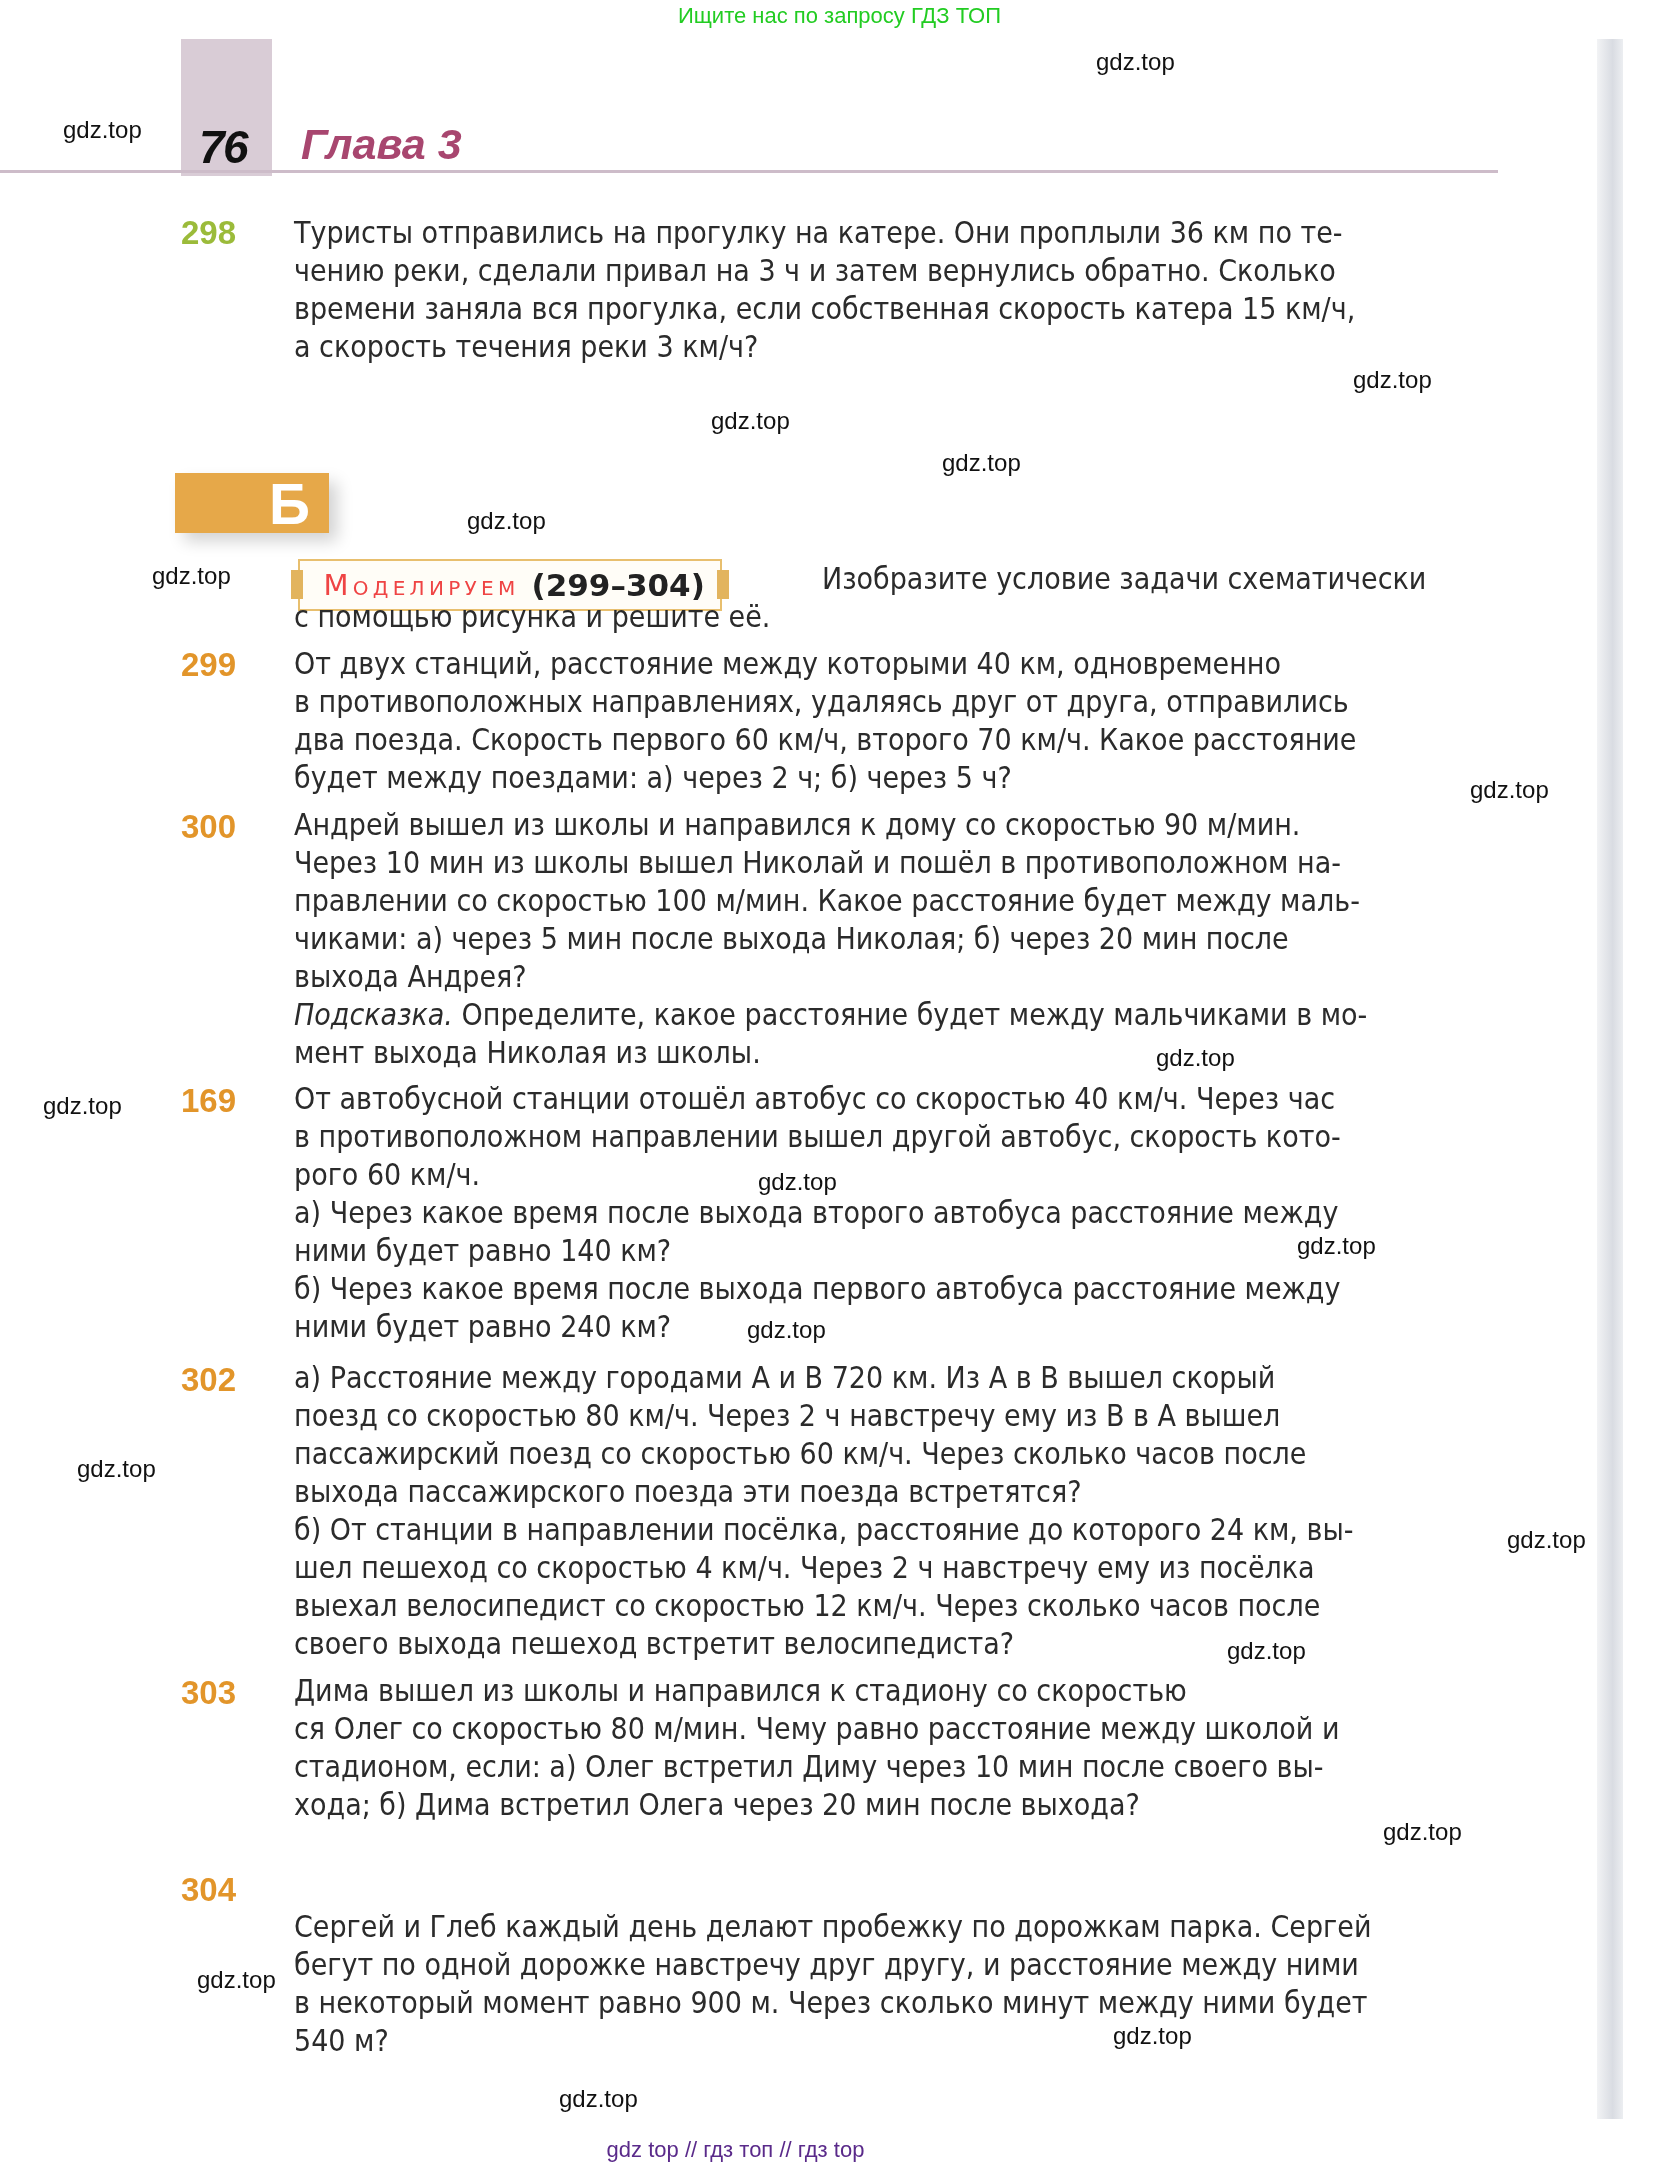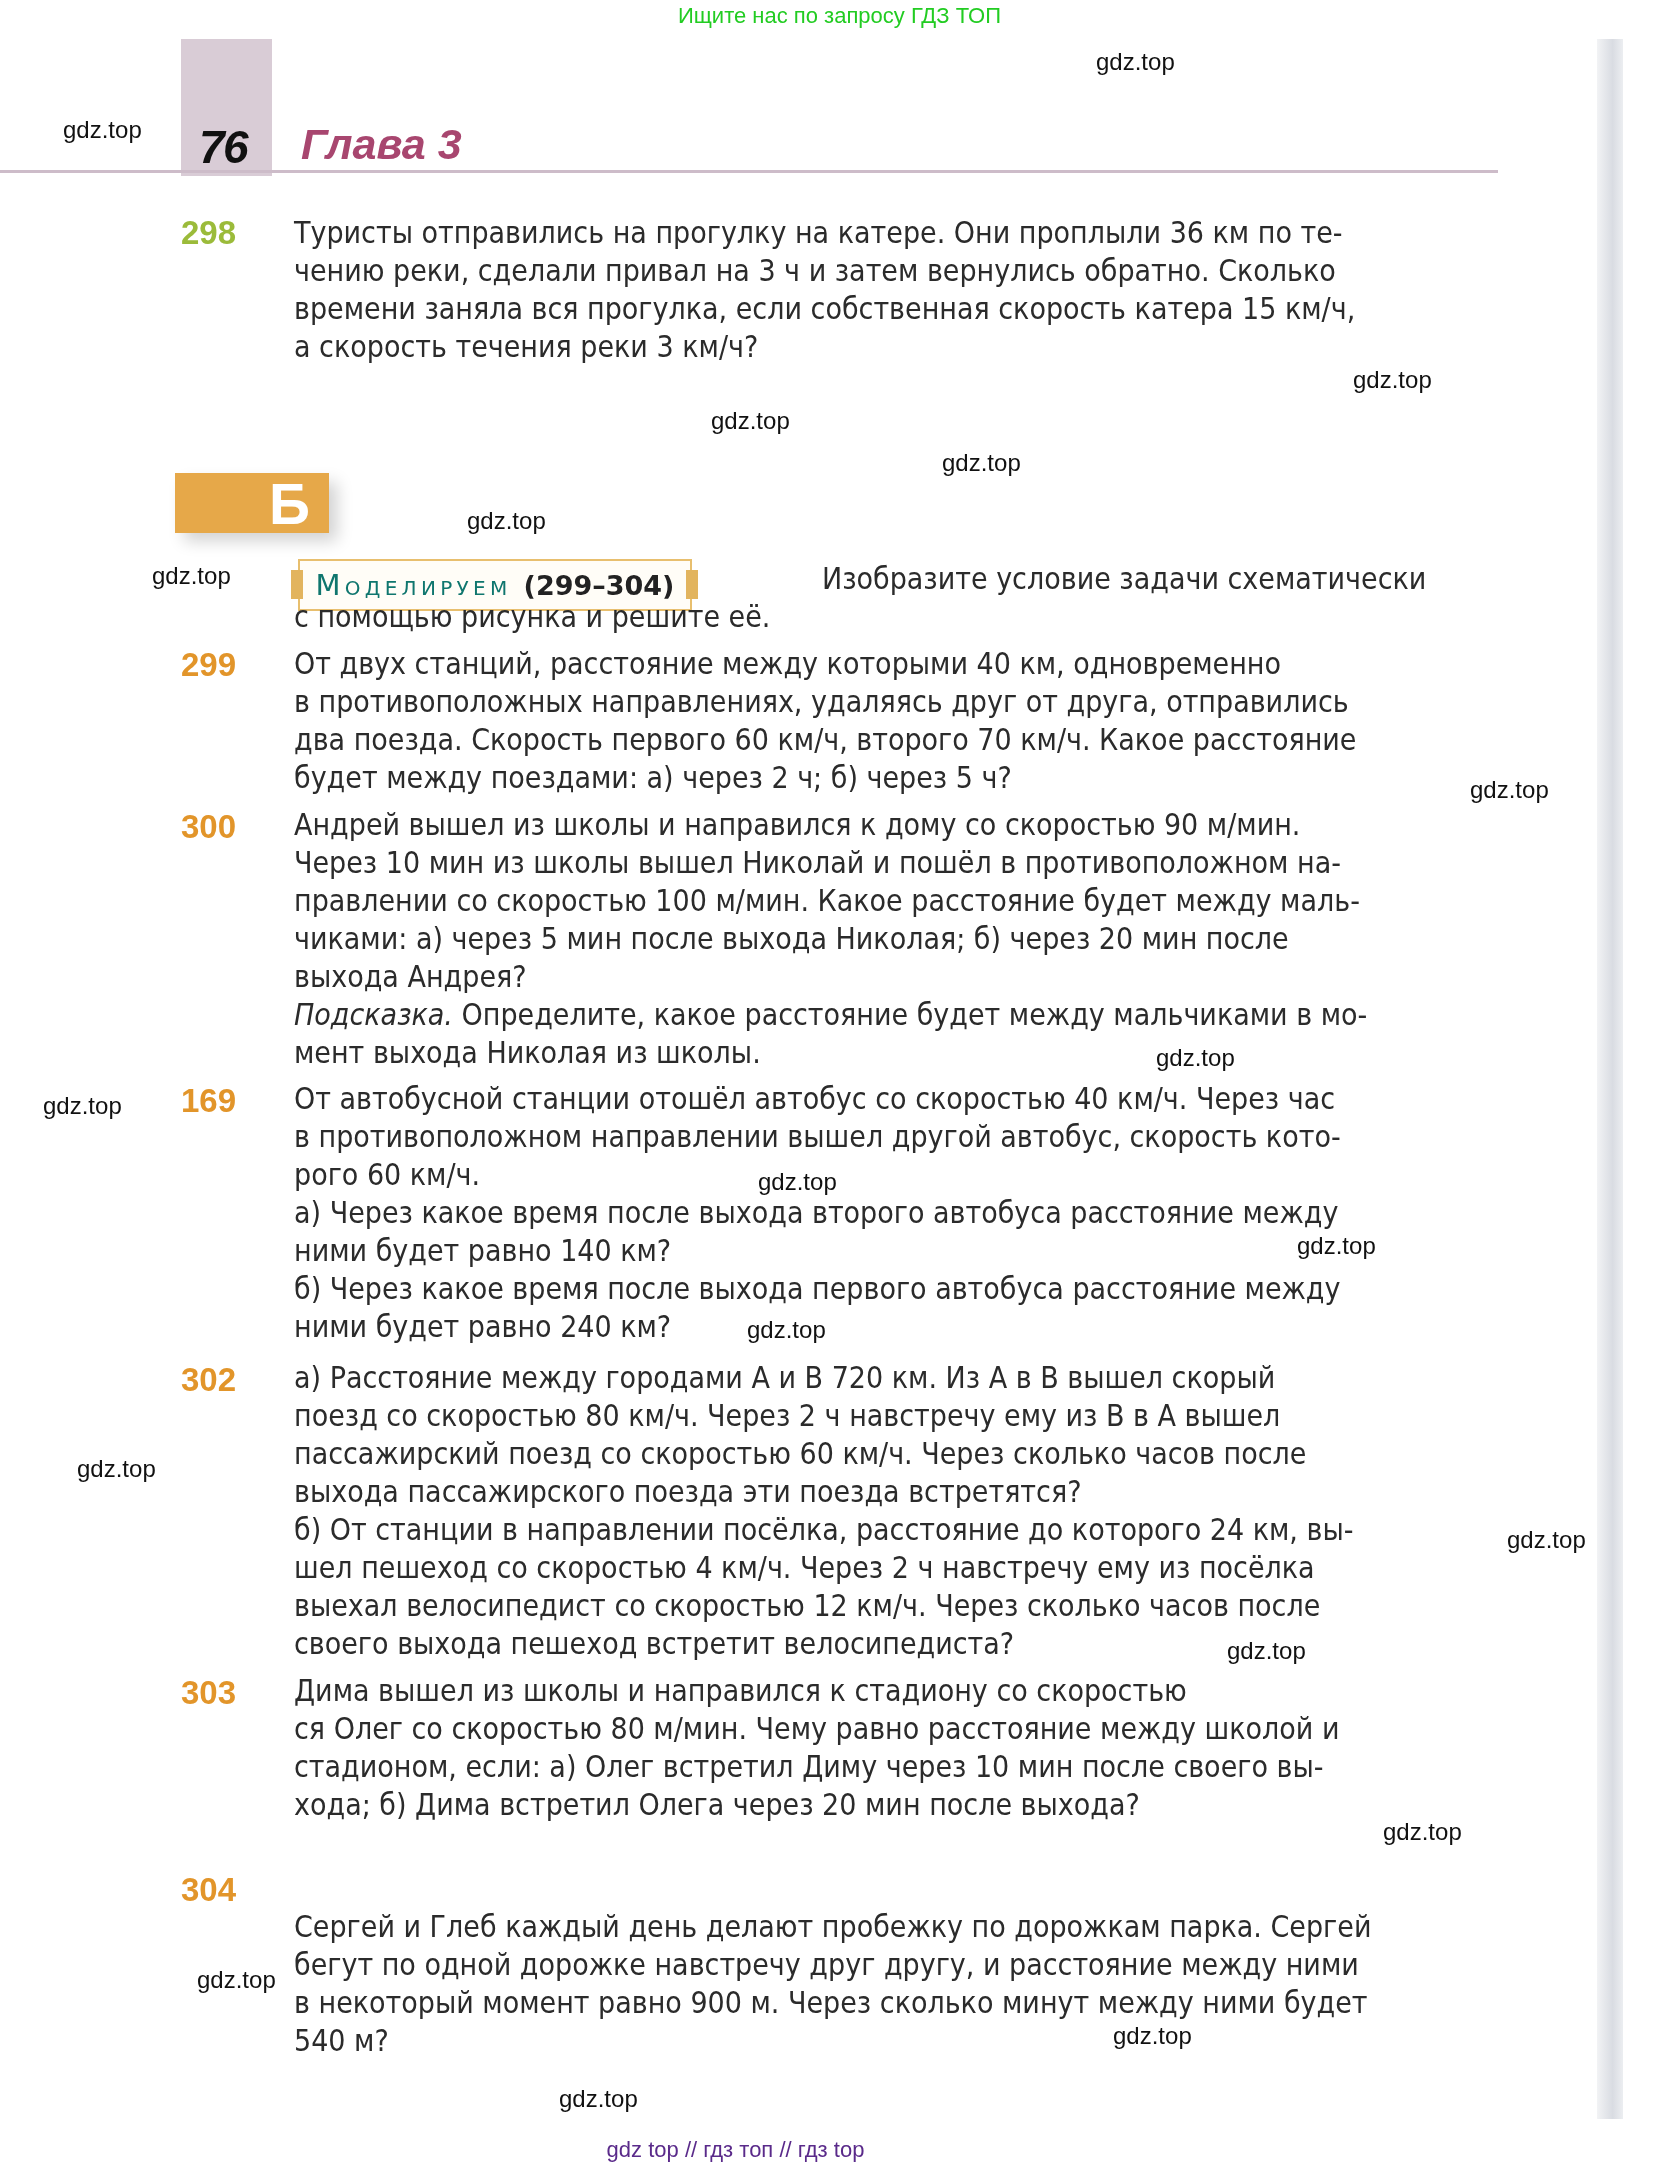--- a/index.html
+++ b/index.html
@@ -56,25 +56,25 @@
     position:absolute; left:298px; top:559px; height:48px;
     border:2.6px solid #e8bf6e; background:#fffdf7;
     display:flex; align-items:center; padding:0 15.4px;
   }
   .modeling-label::before, .modeling-label::after {
     content:""; position:absolute; top:8.6px; width:12px; height:29px; background:#e2b45e;
   }
   .modeling-label::before { left:-8.6px; }
   .modeling-label::after { right:-8.6px; }
   .modeling-word {
-    font-size:29px; letter-spacing:4.3px; color:#0f766e;
-    font-variant:small-caps; font-family:"DejaVu Sans", sans-serif;
+    font-size:29px; letter-spacing:4.3px; color:#ef4444;
+    font-variant:small-caps; font-family:"DejaVu Sans", sans-serif;margin-left:8px;
   }
   .modeling-range {
-    font-size:27px; font-weight:bold; color:#222; margin-left:12px;
+    font-size:31px; font-weight:bold; color:#222; margin-left:12px;
     font-family:"DejaVu Sans", sans-serif;
   }
   .text-block {
     position:absolute; left:294px; width:1199px;
     font-size:30px; line-height:38px; color:#2b2b2b;
     text-align:justify;
     font-family:"DejaVu Sans Condensed","DejaVu Sans", sans-serif;
   }
   .text-block .line { display:block; white-space:nowrap; }
   .task-number {

